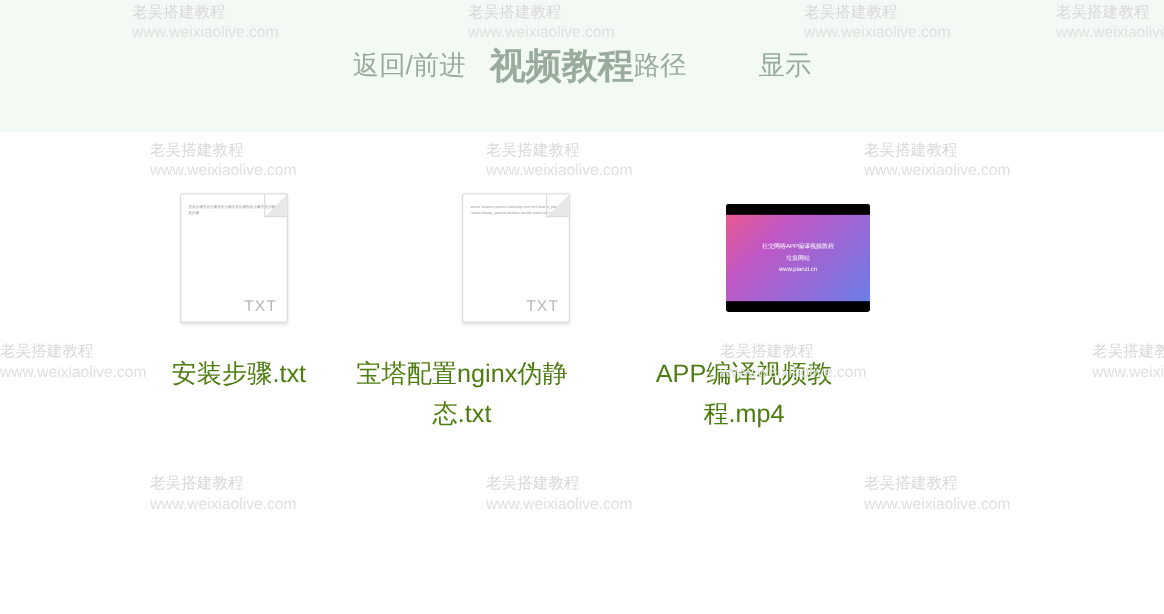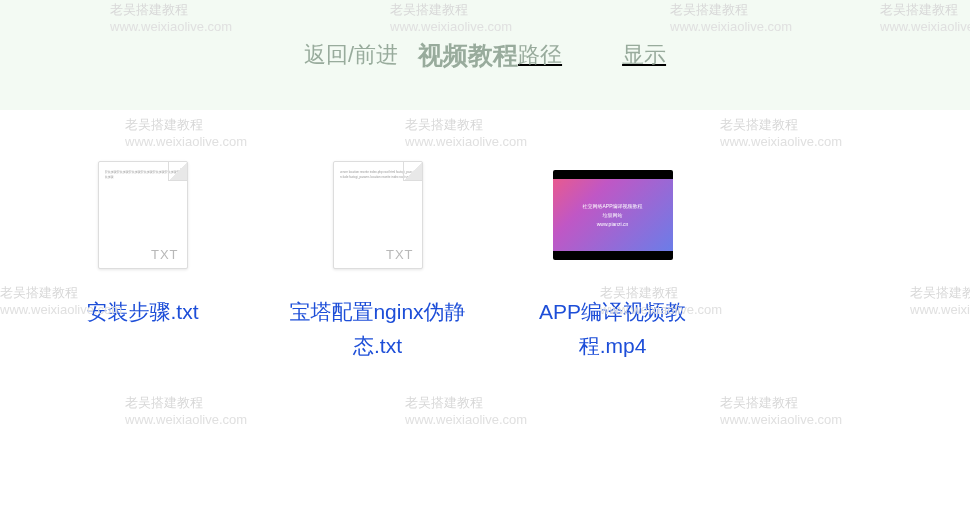--- a/index.html
+++ b/index.html
@@ -28,43 +28,42 @@
       align-items: center;
       gap: 20px;
     }
     .nav-buttons {
       color: #98ab9c;
       font-size: 22px;
       font-weight: 400;
     }
     .title {
       color: #98ab9c;
-      font-size: 25px;
+      font-size: 30px;
       font-weight: 600;
     }
     .header-right {
       display: flex;
       gap: 60px;
-      text-decoration: underline;
     }
     .header-action {
       color: #98ab9c;
       font-size: 22px;
       cursor: pointer;
     }
     .content {
       display: flex;
       padding: 50px 30px 0 30px;
       gap: 10px;
     }
     .file-item {
       width: 225px;
       display: flex;
       flex-direction: column;
-      align-items: center;
+      align-items: flex-end;
       cursor: pointer;
     }
     .file-thumb {
       width: 120px;
       height: 110px;
       margin-bottom: 25px;
       display: flex;
       align-items: center;
       justify-content: center;
       position: relative;
@@ -151,21 +150,21 @@
       align-items: center;
       justify-content: center;
       gap: 3px;
     }
     .app-thumb-text {
       color: #fff;
       font-size: 5px;
       text-align: center;
     }
     .file-name {
-      color: #1d4ed8;
+      color: #4d7c0f;
       font-size: 21px;
       text-align: center;
       line-height: 1.6;
       max-width: 210px;
     }
     .watermark {
       position: absolute;
       color: #d8d8d8;
       font-size: 13px;
       line-height: 1.3;

